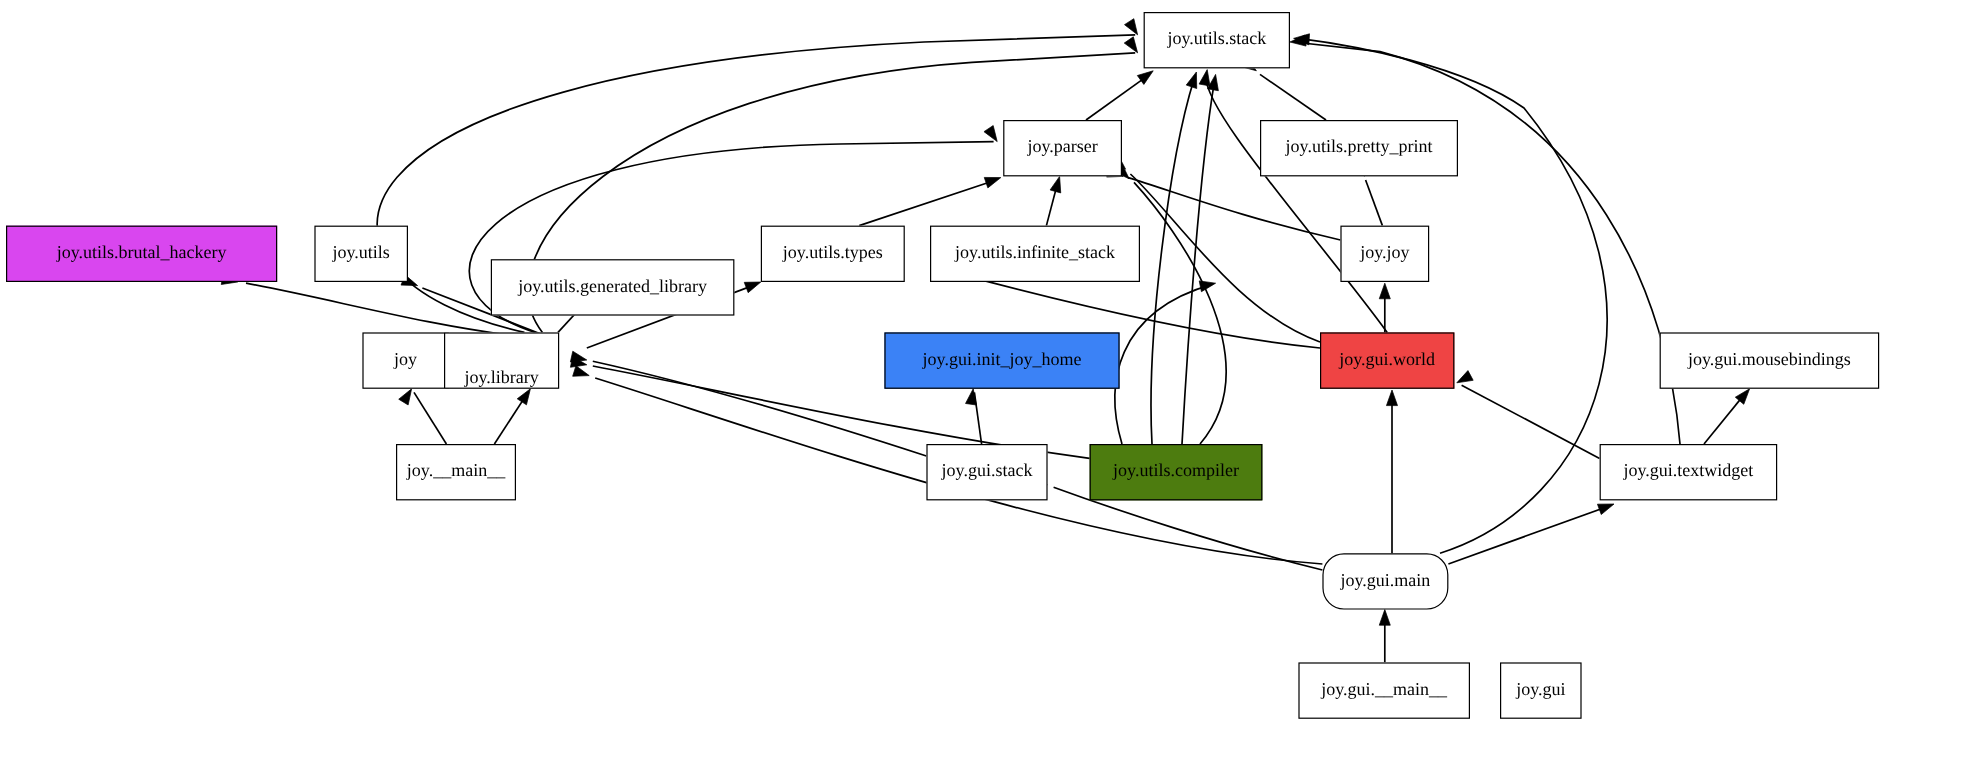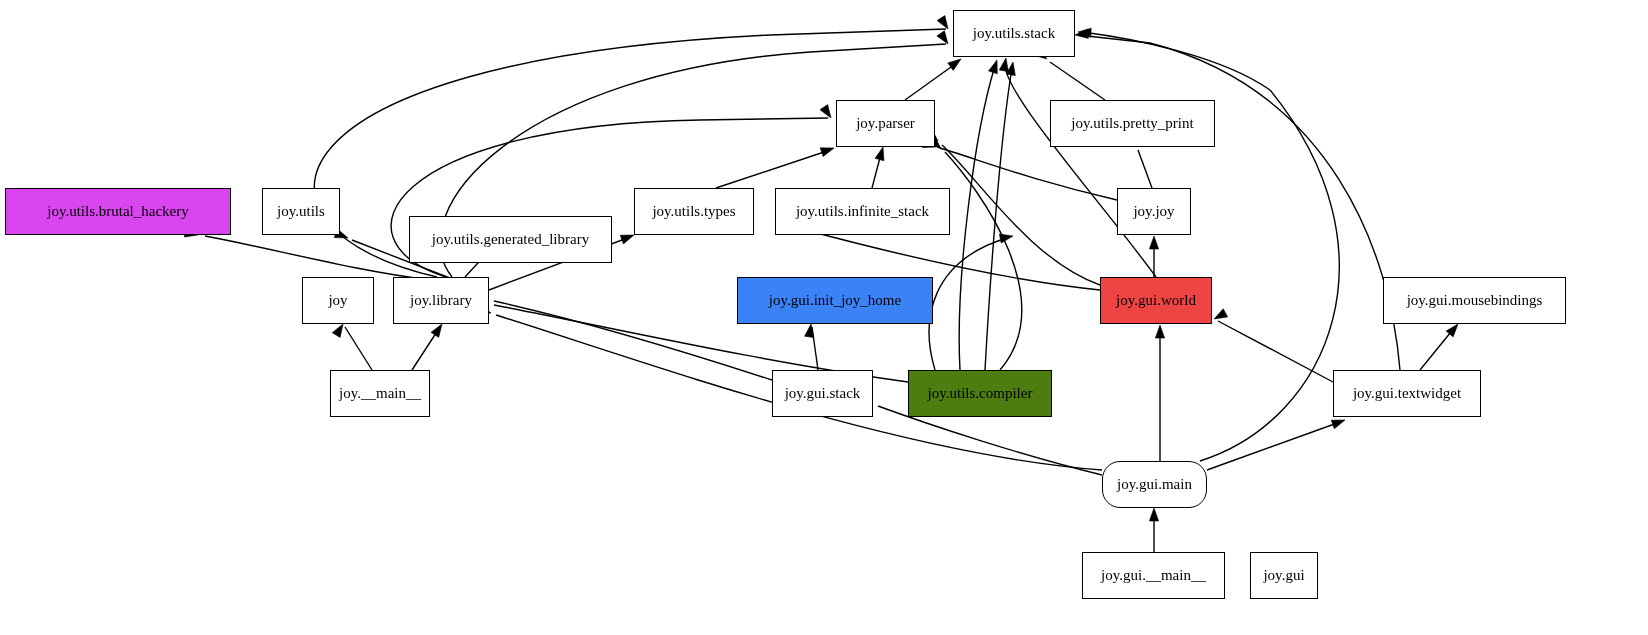--- a/index.html
+++ b/index.html
@@ -152,21 +152,21 @@
       </div>
       <div class="node-box" style="left: 775px; top: 188px; width: 175px; height: 47px; border-color: rgb(0, 0, 0); background: rgb(255, 255, 255);">
         <span class="node-label">joy.utils.infinite_stack</span>
       </div>
       <div class="node-box" style="left: 1117px; top: 188px; width: 74px; height: 47px; border-color: rgb(0, 0, 0); background: rgb(255, 255, 255);">
         <span class="node-label">joy.joy</span>
       </div>
       <div class="node-box" style="left: 302px; top: 277px; width: 72px; height: 47px; border-color: rgb(0, 0, 0); background: rgb(255, 255, 255);">
         <span class="node-label">joy</span>
       </div>
-      <div class="node-box" style="left: 393px; top: 277px; width: 96px; height: 47px; border-color: rgb(0, 0, 0); background: rgb(255, 255, 255);">
+      <div class="node-box" style="left: 370px; top: 277px; width: 96px; height: 47px; border-color: rgb(0, 0, 0); background: rgb(255, 255, 255); align-items: flex-end;">
         <span class="node-label">joy.library</span>
       </div>
       <div class="node-box" style="left: 737px; top: 277px; width: 196px; height: 47px; border-color: rgb(0, 0, 0); background: #3b82f6;">
         <span class="node-label">joy.gui.init_joy_home</span>
       </div>
       <div class="node-box" style="left: 1100px; top: 277px; width: 112px; height: 47px; border-color: rgb(0, 0, 0); background: #ef4444;">
         <span class="node-label">joy.gui.world</span>
       </div>
       <div class="node-box" style="left: 1383px; top: 277px; width: 183px; height: 47px; border-color: rgb(0, 0, 0); background: rgb(255, 255, 255);">
         <span class="node-label">joy.gui.mousebindings</span>

